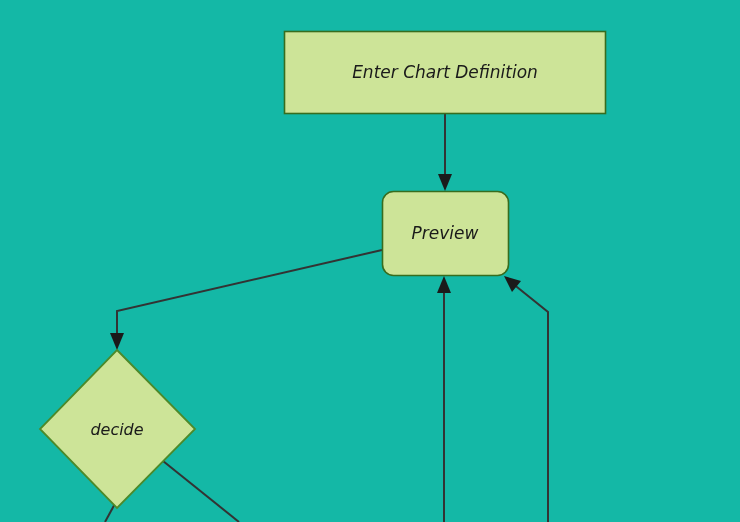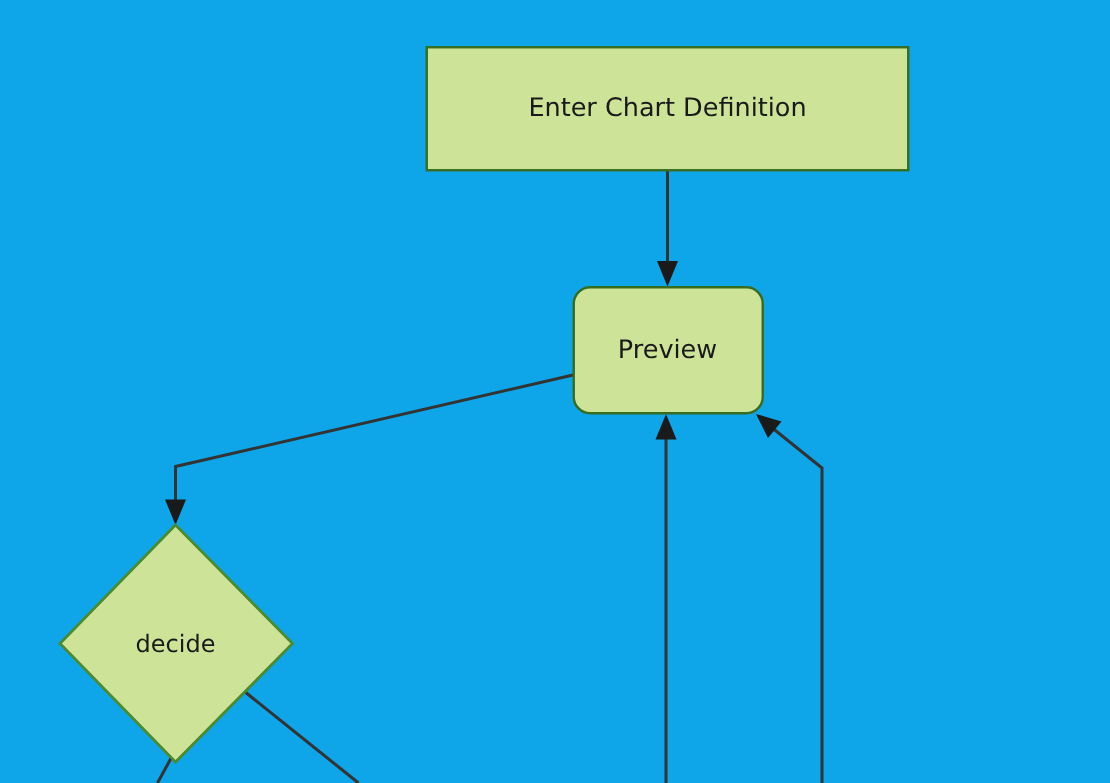--- a/index.html
+++ b/index.html
@@ -8,22 +8,23 @@
     padding: 0;
     background: #ffffff;
   }
   body {
     font-family: "DejaVu Sans", "Liberation Sans", sans-serif;
   }
   #diagram-canvas {
     position: relative;
     width: 740px;
     height: 522px;
-    background: #0ea5e9;
+    background: #14b8a6;
     overflow: hidden;
+    font-style: italic;
   }
   #flow-svg {
     position: absolute;
     top: 0;
     left: 0;
     width: 740px;
     height: 522px;
     display: block;
   }
   .node-shape {

